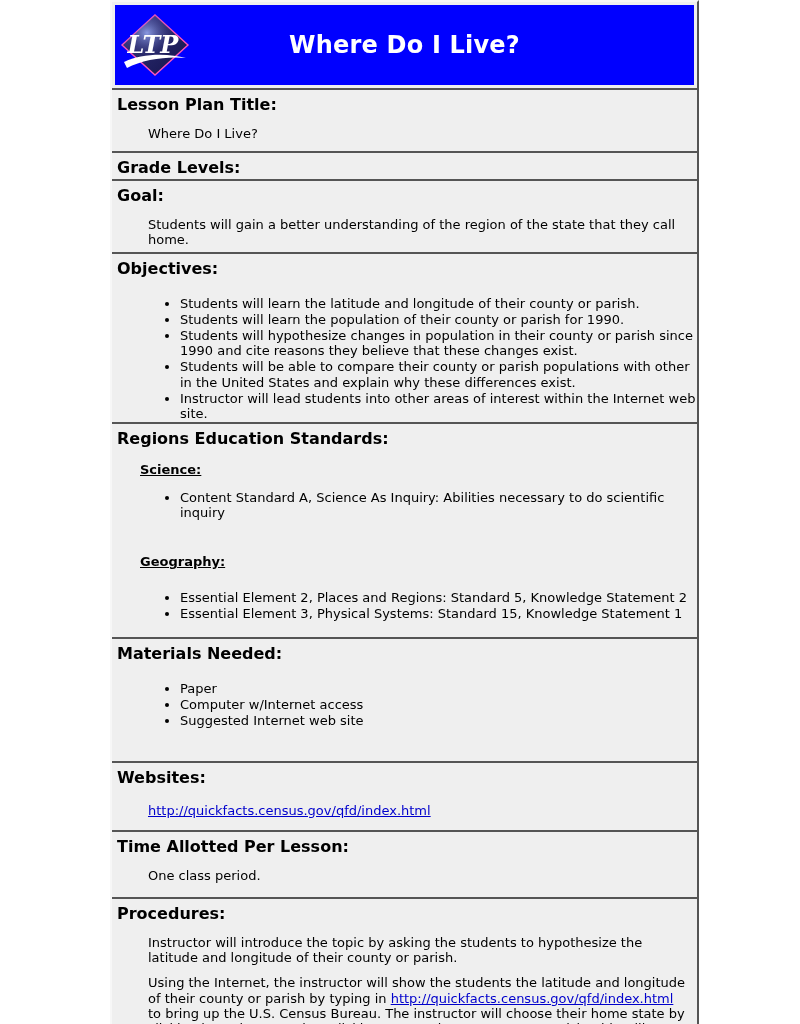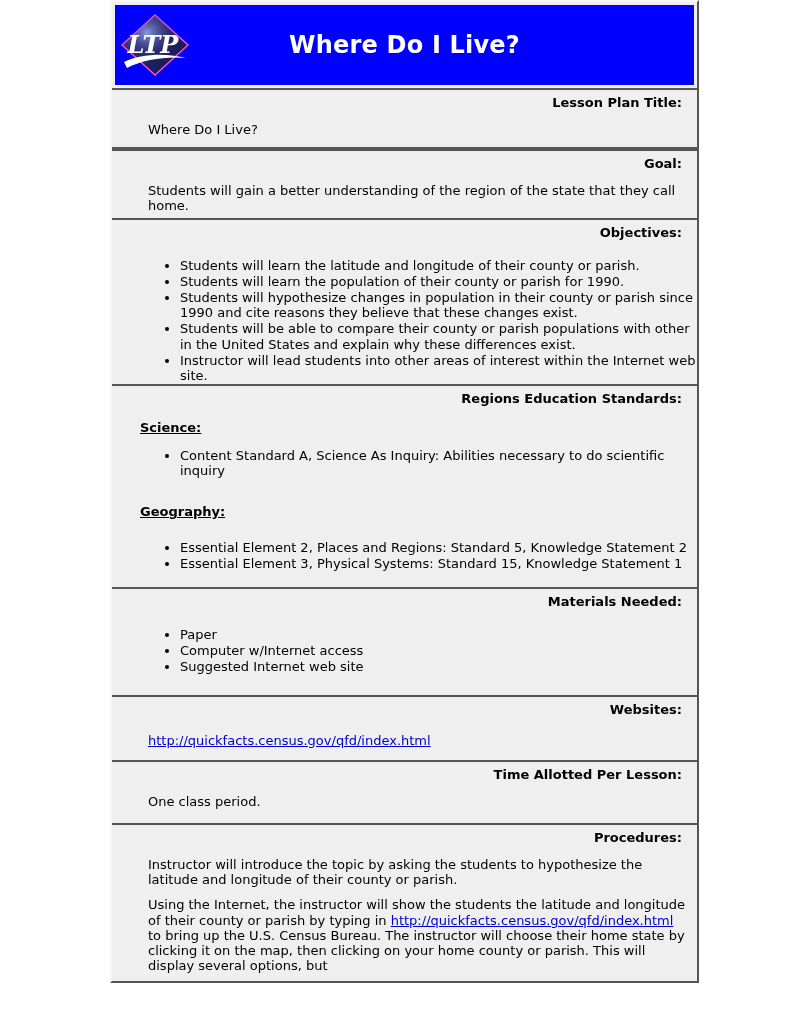--- a/index.html
+++ b/index.html
@@ -73,23 +73,22 @@
     color: #ffffff;
     font-weight: bold;
     font-size: 24px;
     letter-spacing: 0.2px;
     font-family: "DejaVu Sans", "Liberation Sans", sans-serif;
   }
 
   
   .sec-head {
     font-weight: bold;
-    font-size: 13px;
-    padding: 5px 15px 2px 5px;
-    text-align: right;
+    font-size: 16px;
+    padding: 5px 0 2px 5px;
   }
   .sec-body {
     padding: 0 8px 6px 36px;
     font-size: 13px;
     line-height: 1.17;
   }
   .sec-body p {
     margin: 10px 0 4px 0;
   }
   .sub-head {
@@ -151,20 +150,21 @@
       <div class="lp-cell">
         <div class="sec-head">Lesson Plan Title:</div>
         <div class="sec-body">
             <p>Where Do I Live?</p>
           </div>
       </div>
     </div>
 
     <div class="lp-row">
       <div class="lp-cell">
+        <div class="sec-head">Grade Levels:</div>
       </div>
     </div>
 
     <div class="lp-row">
       <div class="lp-cell">
         <div class="sec-head">Goal:</div>
         <div class="sec-body" style="padding-bottom:0">
             <p>Students will gain a better understanding of the region of the state that they call home.</p>
           </div>
       </div>
@@ -181,36 +181,36 @@
           <li>Instructor will lead students into other areas of interest within the Internet web site.</li>
         </ul>
       </div>
     </div>
 
     <div class="lp-row">
       <div class="lp-cell">
         <div class="sec-head">Regions Education Standards:</div>
 
         <div class="sub-head" style="padding-top:12px">Science:</div>
-        <ul class="lp-list" style="margin-top:13px;margin-bottom:23px">
+        <ul class="lp-list" style="margin-top:13px;margin-bottom:31px">
           <li>Content Standard A, Science As Inquiry: Abilities necessary to do scientific inquiry</li>
         </ul>
 
         <div class="sub-head" style="padding-top:2px">Geography:</div>
         <ul class="lp-list" style="margin-top:21px;margin-bottom:16px">
           <li>Essential Element 2, Places and Regions: Standard 5, Knowledge Statement 2</li>
           <li>Essential Element 3, Physical Systems: Standard 15, Knowledge Statement 1</li>
         </ul>
       </div>
     </div>
 
     <div class="lp-row">
       <div class="lp-cell">
         <div class="sec-head">Materials Needed:</div>
-        <ul class="lp-list" style="margin-top:16px;margin-bottom:20px">
+        <ul class="lp-list" style="margin-top:16px;margin-bottom:32px">
           <li>Paper</li>
           <li>Computer w/Internet access</li>
           <li>Suggested Internet web site</li>
         </ul>
       </div>
     </div>
 
     <div class="lp-row">
       <div class="lp-cell">
         <div class="sec-head">Websites:</div>

